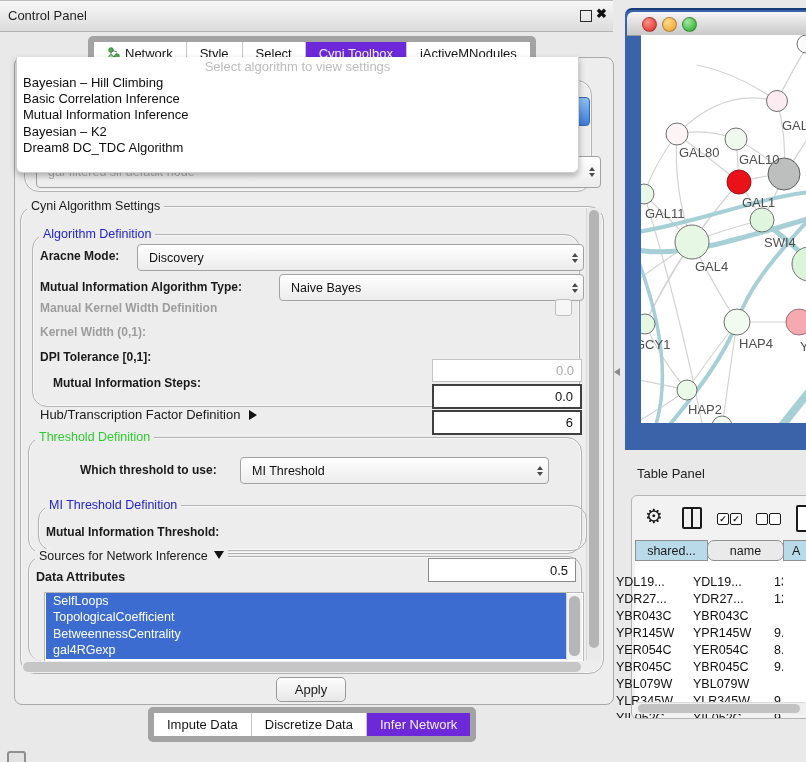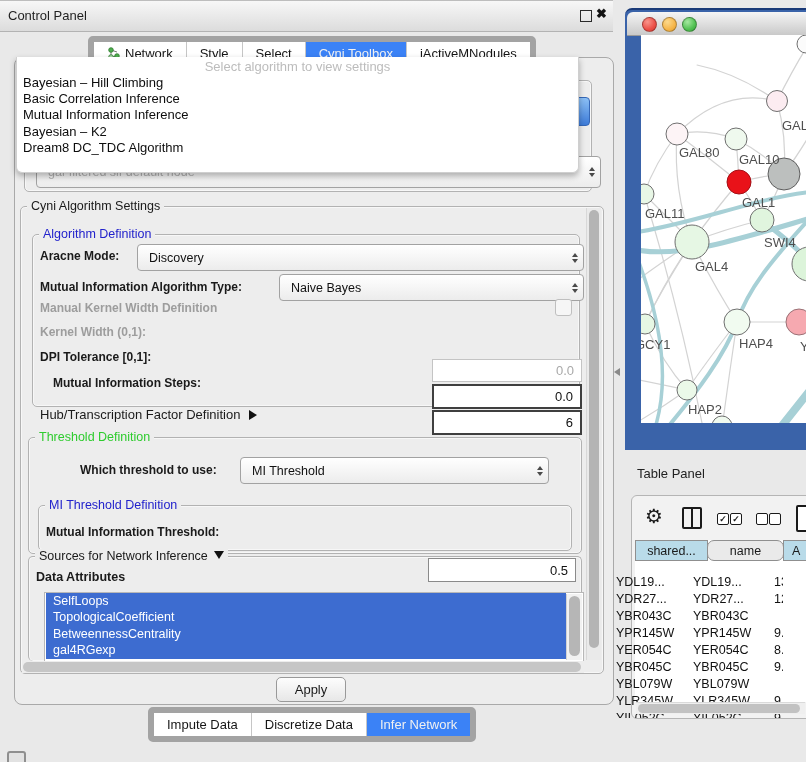--- a/index.html
+++ b/index.html
@@ -12,28 +12,28 @@
     background:linear-gradient(#f7f7f7,#dcdcdc);
     border-top:1px solid #bdbdbd;border-bottom:1px solid #b3b3b3;}
   .titlebar .t{position:absolute;left:8px;top:7px;font-size:13px;color:#1f1f1f;}
   .float-ic{position:absolute;left:580px;top:9px;width:10px;height:10px;border:1.6px solid #2a2a2a;background:transparent;}
   .close-ic{position:absolute;left:596px;top:5px;font-size:13px;font-weight:bold;color:#111;}
 
   
   .tabbar{display:flex;background:#fff;border:6px solid #a3a3a3;border-radius:5px;height:23px;overflow:hidden;}
   .tabbar .tab{display:flex;align-items:center;padding:0 13px;font-size:13px;color:#161616;border-left:1px solid #c6c6c6;cursor:default;}
   .tabbar .tab:first-child{border-left:none;}
-  .tabbar .tab.sel{background:#3b82f6;color:#f1f1f1;}
+  .tabbar .tab.sel{background:#6d28d9;color:#f1f1f1;}
   .net-ic{width:13px;height:13px;margin-right:5px;}
 
   
   .mainpanel{left:14px;top:57px;width:598px;height:646px;background:#ededed;
     border:1px solid #a9a9a9;border-radius:8px;}
 
-  .grp{position:absolute;border:1px solid #b2b2b2;border-radius:5px;box-shadow:inset 0 0 0 1px rgba(255,255,255,.55);}
+  .grp{position:absolute;border:1px solid #b2b2b2;border-radius:15px;box-shadow:inset 0 0 0 1px rgba(255,255,255,.55);}
   .grp .gt{position:absolute;top:-8px;left:6px;background:#ededed;padding:0 4px;font-size:12.5px;white-space:nowrap;}
   .gt.blue{color:#2222cc;}
   .gt.green{color:#2ecc2e;}
 
   .lbl{position:absolute;font-size:12px;font-weight:bold;color:#1a1a1a;white-space:nowrap;}
   .lbl.dis{color:#9d9d9d;}
 
   .combo{position:absolute;background:linear-gradient(#ffffff,#ececec);border:1px solid #a2a2a2;
     border-radius:4px;font-size:12.5px;color:#111;display:flex;align-items:center;padding-left:11px;
     box-shadow:inset 0 1px 0 #fff;}
@@ -224,21 +224,21 @@
     <span class="gt green">Threshold Definition</span>
   </div>
   <span class="lbl" style="left:80px;top:463px;">Which threshold to use:</span>
   <div class="combo" style="left:240px;top:457px;width:296px;height:25px;">
     <span>MI Threshold</span>
     <span class="stp">
         <i class="up"></i>
         <i class="dn"></i>
       </span>
   </div>
-  <div class="grp" style="left:38px;top:505px;width:532px;height:44px;">
+  <div class="grp" style="left:38px;top:505px;width:532px;height:44px;padding-left:15px;">
     <span class="gt blue">MI Threshold Definition</span>
   </div>
   <span class="lbl" style="left:46px;top:525px;">Mutual Information Threshold:</span>
   <div class="field thin" style="left:428px;top:518px;width:139px;height:22px;">
     <span>0.5</span>
   </div>
 
   <div class="grp" style="left:28px;top:556px;width:552px;height:104px;border-bottom:none;">
     <span class="gt"><span>Sources for Network Inference</span><span class="tri-down"></span></span>
   </div>

